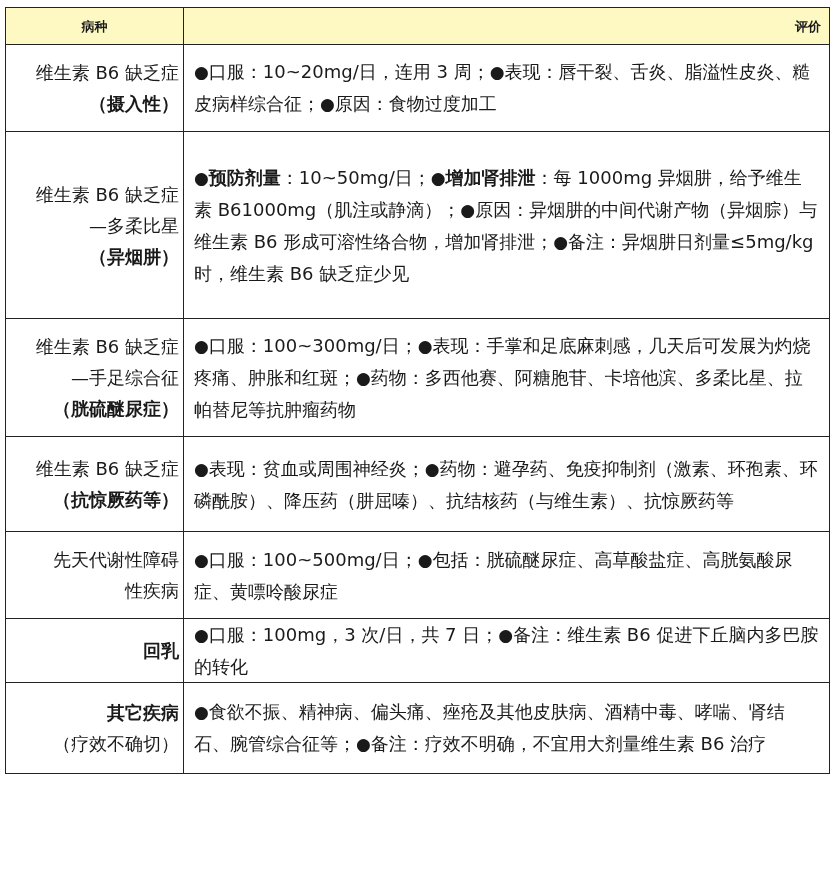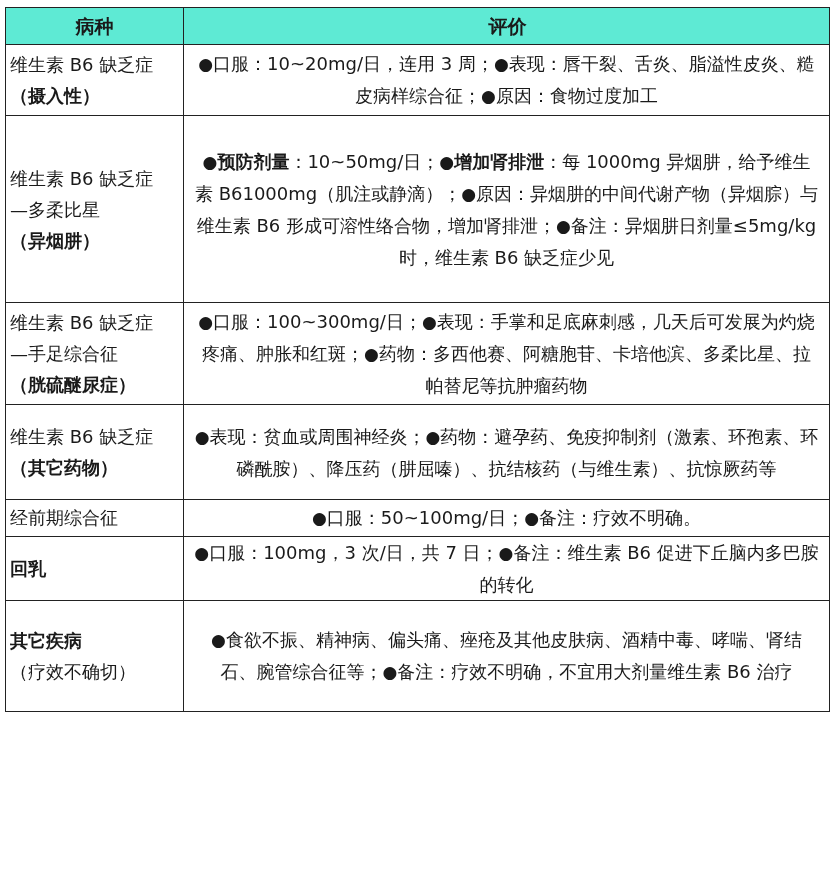--- a/index.html
+++ b/index.html
@@ -4,31 +4,31 @@
 <style>
   html, body { margin: 0; padding: 0; background: #ffffff; }
   body { width: 832px; height: 869px; overflow: hidden; position: relative;
          font-family: "DejaVu Sans", "Liberation Sans", sans-serif; color: #1a1a1a; }
   table { position: absolute; left: 5px; top: 7px; width: 824px;
           border-collapse: collapse; table-layout: fixed; }
   col.c1 { width: 178px; }
   col.c2 { width: 646px; }
   td, th { border: 1.5px solid #222; padding: 0 8px; vertical-align: middle;
            font-size: 18px; line-height: 31px; font-weight: normal; }
-  th { background: #5eead4; height: 36px; font-weight: bold; font-size: 19px; }
+  th { background: #fef9c3; height: 36px; font-weight: bold; font-size: 13px; }
   th.h1 { text-align: center; }
-  th.h2 { text-align: center; padding-left: 10px; }
-  td.disease { text-align: left; padding: 4px 4px; }
-  td.eval { text-align: center; padding-left: 10px; padding-right: 10px; }
+  th.h2 { text-align: right; padding-left: 10px; }
+  td.disease { text-align: right; padding: 12px 4px; }
+  td.eval { text-align: left; padding-left: 10px; padding-right: 10px; }
   .b { font-weight: bold; }
   .bul { font-size: 17px; }
   tr.r1 { height: 65px; } tr.r2 { height: 187px; } tr.r3 { height: 94px; }
   tr.r4 { height: 95px; } tr.r5 { height: 65px; } tr.r6 { height: 62px; }
   tr.r7 { height: 64px; } tr.r8 { height: 31px; } tr.r9 { height: 64px; }
-  tr.r10 { height: 111px; }
+  tr.r10 { height: 91px; }
   tr.r8 td { line-height: 28px; }
 </style>
 </head>
 <body>
 
 <table>
   <colgroup>
       <col class="c1">
       <col class="c2">
     </colgroup>
@@ -58,29 +58,30 @@
         <td class="disease">
           <div>维生素 B6 缺乏症</div>
           <div>—手足综合征</div>
           <div class="b">（胱硫醚尿症）</div>
         </td>
         <td class="eval"><span class="bul">●</span><span>口服</span><span>：100~300mg/日；</span><span class="bul">●</span><span>表现</span><span>：手掌和足底麻刺感，几天后可发展为灼烧疼痛、肿胀和红斑；</span><span class="bul">●</span><span>药物</span><span>：多西他赛、阿糖胞苷、卡培他滨、多柔比星、拉帕替尼等抗肿瘤药物</span></td>
       </tr>
       <tr class="r4">
         <td class="disease">
           <div>维生素 B6 缺乏症</div>
-          <div class="b">（其它药物）</div>
+          <div class="b">（抗惊厥药等）</div>
         </td>
         <td class="eval"><span class="bul">●</span><span>表现</span><span>：贫血或周围神经炎；</span><span class="bul">●</span><span>药物</span><span>：避孕药、免疫抑制剂（激素、环孢素、环磷酰胺）、降压药（肼屈嗪）、抗结核药（与维生素）、抗惊厥药等</span></td>
       </tr>
-      <tr class="r8">
+      <tr class="r7">
         <td class="disease">
-          <div>经前期综合征</div>
+          <div>先天代谢性障碍</div>
+          <div>性疾病</div>
         </td>
-        <td class="eval"><span class="bul">●</span><span>口服</span><span>：50~100mg/日；</span><span class="bul">●</span><span>备注</span><span>：疗效不明确。</span></td>
+        <td class="eval"><span class="bul">●</span><span>口服</span><span>：100~500mg/日；</span><span class="bul">●</span><span>包括</span><span>：胱硫醚尿症、高草酸盐症、高胱氨酸尿症、黄嘌呤酸尿症</span></td>
       </tr>
       <tr class="r9">
         <td class="disease">
           <div class="b">回乳</div>
         </td>
         <td class="eval"><span class="bul">●</span><span>口服</span><span>：100mg，3 次/日，共 7 日；</span><span class="bul">●</span><span>备注</span><span>：维生素 B6 促进下丘脑内多巴胺的转化</span></td>
       </tr>
       <tr class="r10">
         <td class="disease">
           <div class="b">其它疾病</div>

